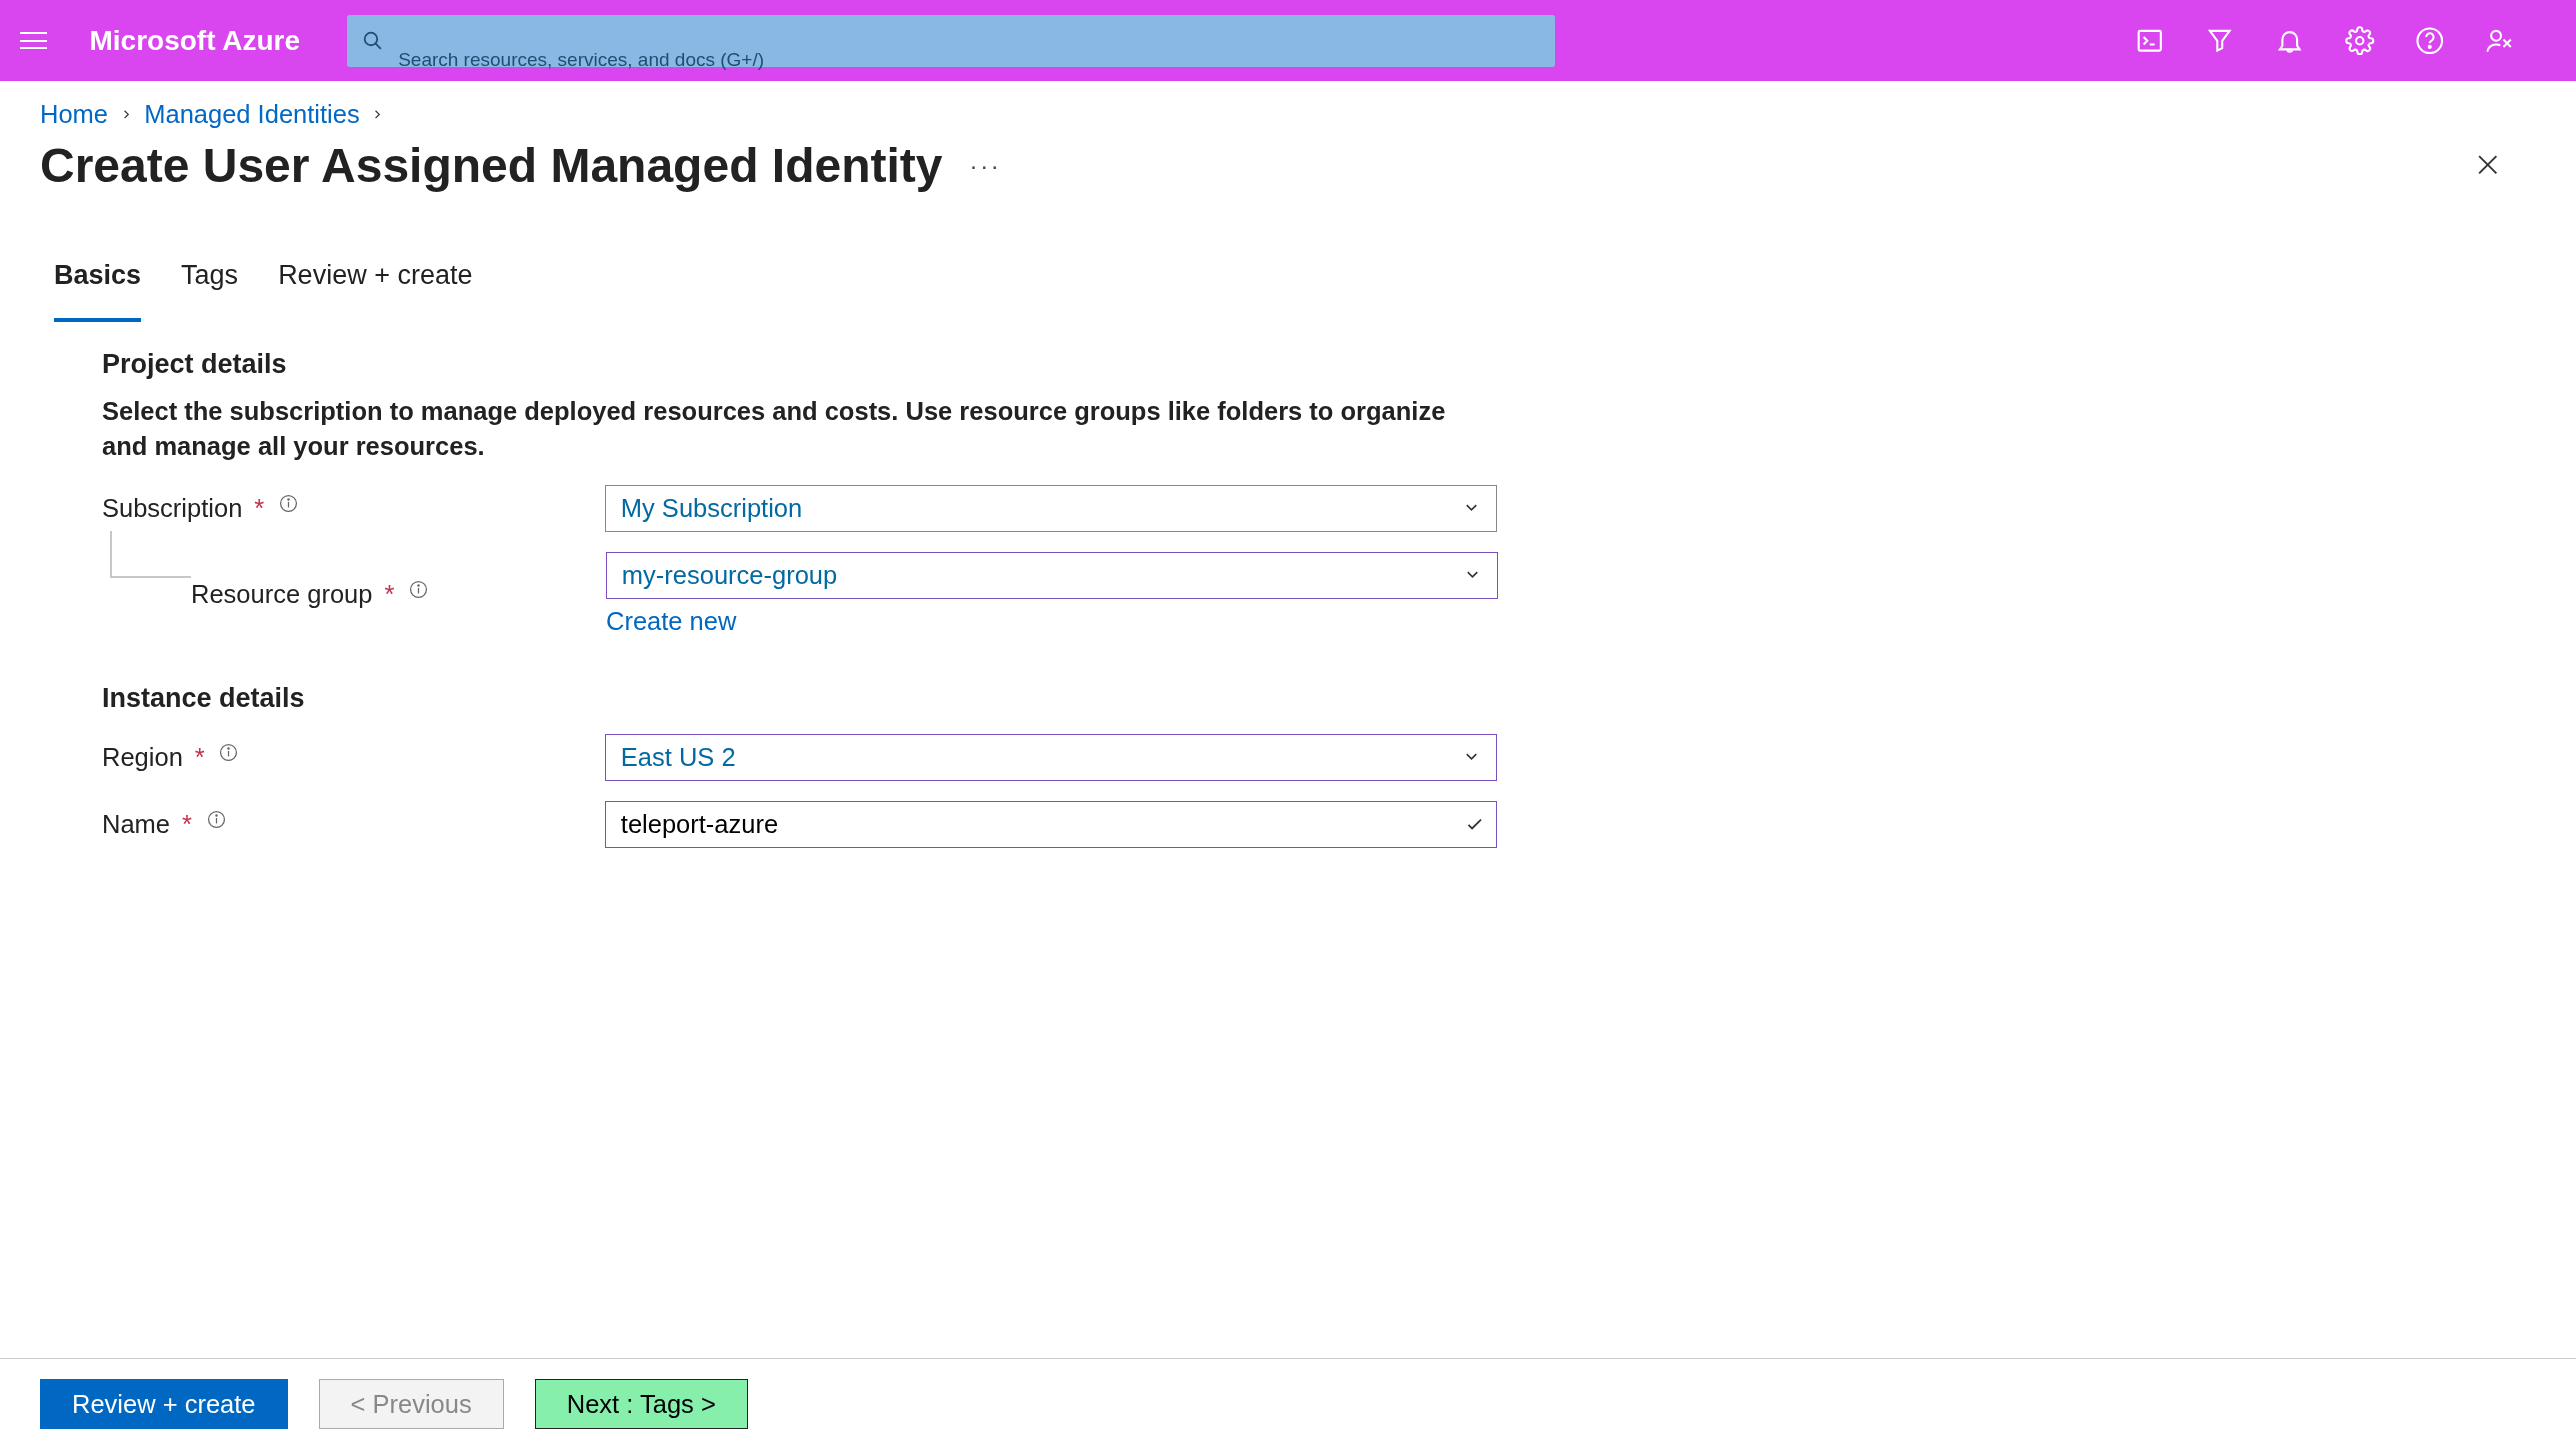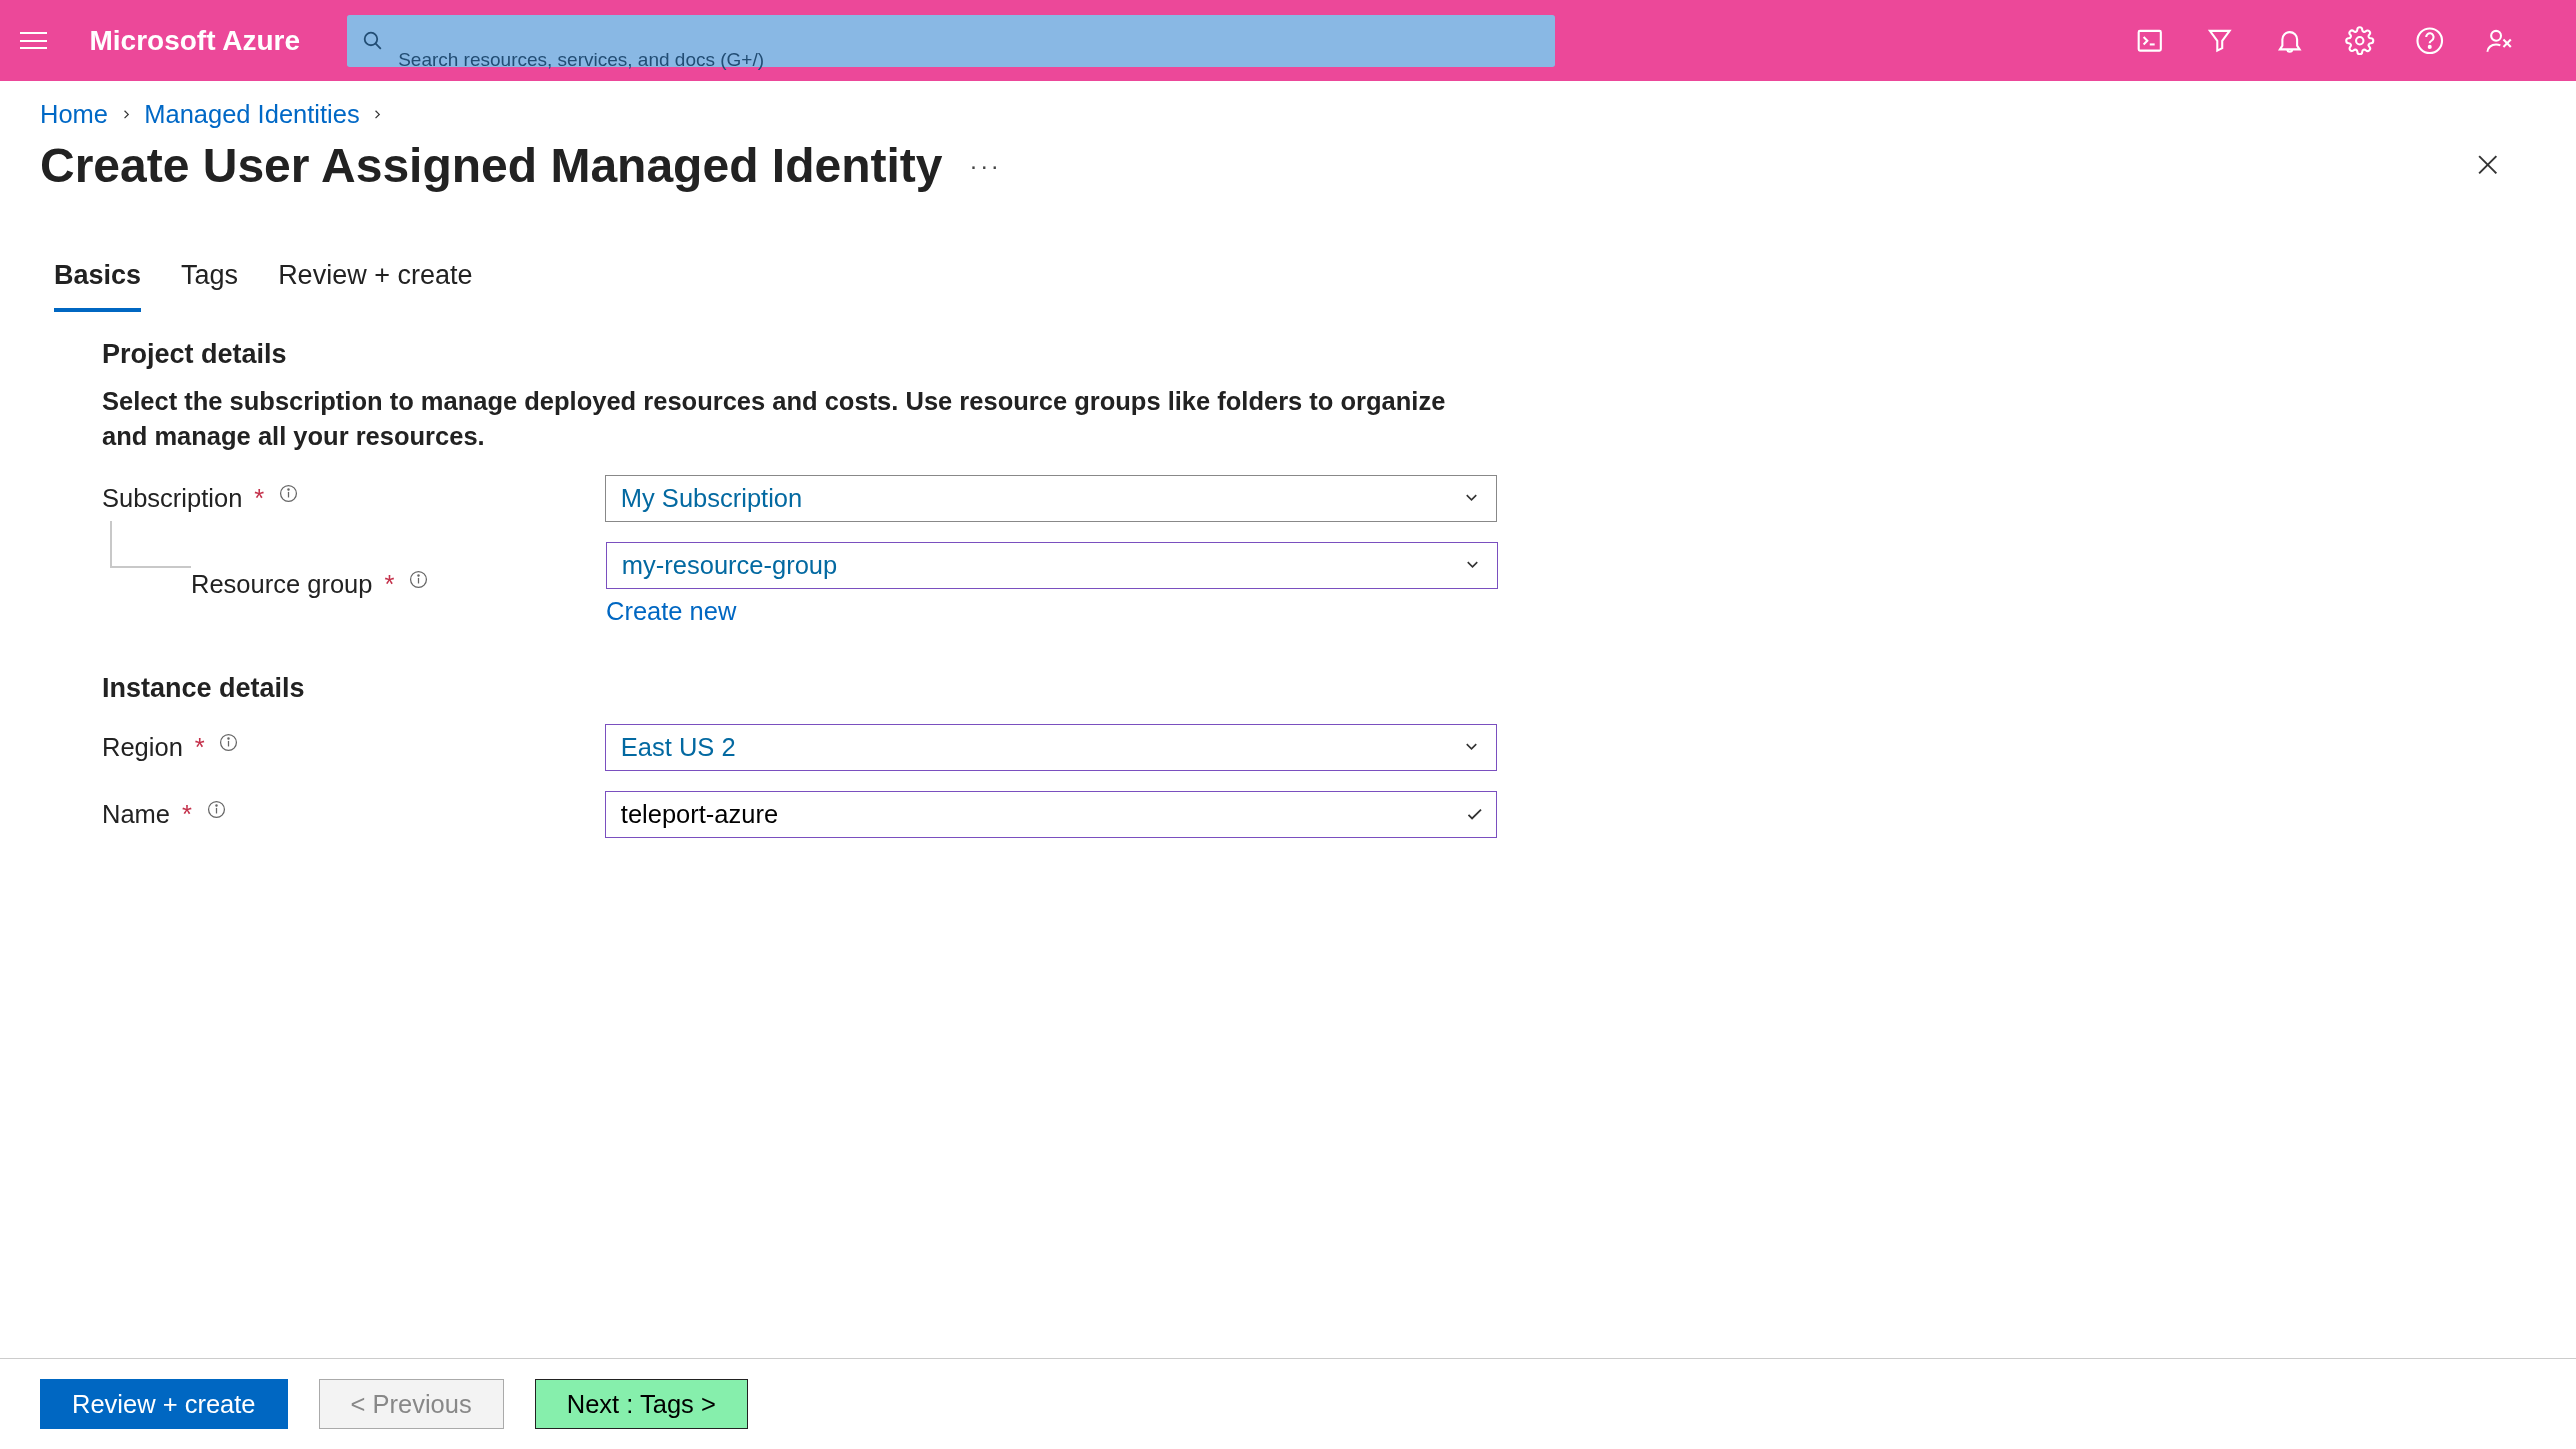--- a/index.html
+++ b/index.html
@@ -7,21 +7,21 @@
     width: 2576px;
     height: 1449px;
     font-family: "Segoe UI", Arial, sans-serif;
     font-size: 10.7px;
     background: #ffffff;
     overflow: hidden;
   }
 
   
   .topbar {
-    background: #ec4899;
+    background: #d946ef;
     height: 81px;
     display: flex;
     align-items: center;
     padding: 0 20px;
     color: #ffffff;
   }
   .hamburger {
     width: 29.5px; height: 29.5px;
     display: flex; flex-direction: column; justify-content: center; gap: 5.4px;
     margin-right: 40px;
@@ -103,21 +103,21 @@
   }
 
   
   .tabs {
     display: flex;
     gap: 40px;
     padding: 67px 54px 0 54px;
     font-size: 27px;
     color: #222;
   }
-  .tab { padding-bottom: 17px; cursor: pointer; }
+  .tab { padding-bottom: 27px; cursor: pointer; }
   .tab.active {
     font-weight: 700;
     border-bottom: 4px solid #0067c2;
   }
 
   
   .section { padding: 27px 54px 0 54px; margin-left: 48px; }
   .section-h {
     font-size: 27px;
     font-weight: 700;

